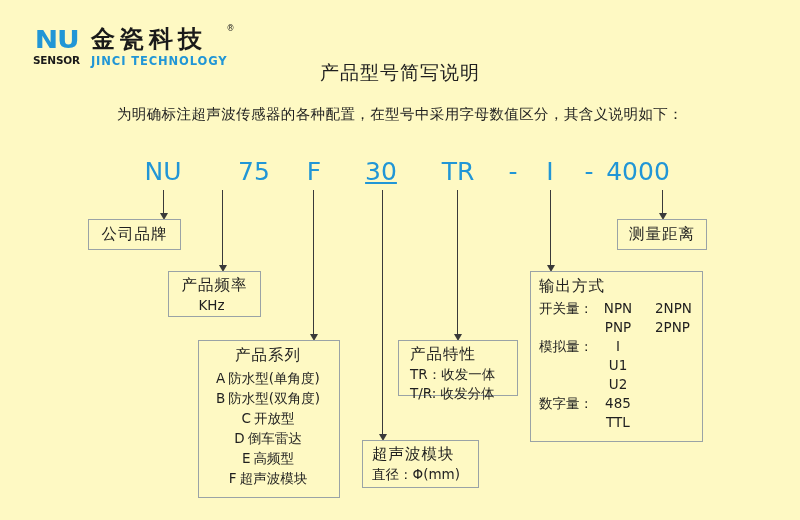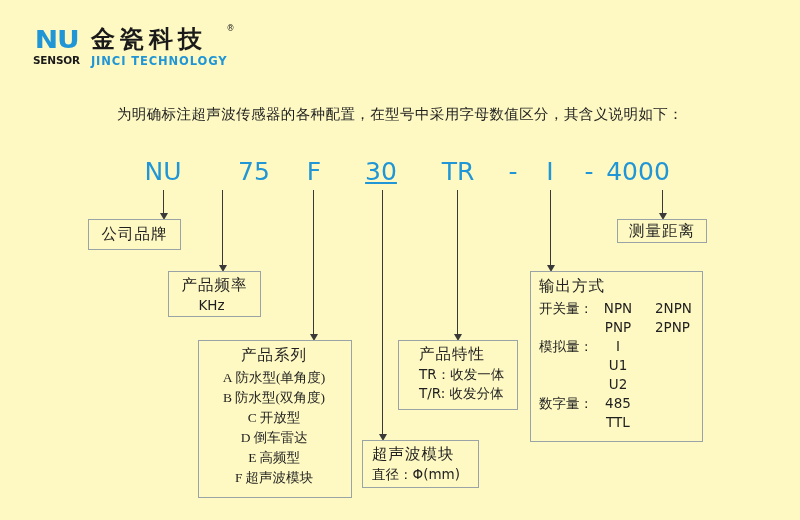--- a/index.html
+++ b/index.html
@@ -168,53 +168,52 @@
 
   
   #box-brand {
     left: 88px; top: 219px; width: 93px; height: 31px;
     display: flex; align-items: center; justify-content: center;
   }
   #box-brand .box-title { letter-spacing: 1px; }
 
   
   #box-distance {
-    left: 617px; top: 219px; width: 90px; height: 24px;
+    left: 617px; top: 219px; width: 90px; height: 31px;
     display: flex; align-items: center; justify-content: center;
   }
   #box-distance .box-title { letter-spacing: 1px; }
 
   
   #box-freq {
     left: 168px; top: 271px; width: 93px; height: 46px;
     padding: 3px 6px 0 6px;
     text-align: center;
   }
   #box-freq .box-title { display:block; letter-spacing: 1px; }
   #box-freq .box-line { display:block; text-align: center; padding-right: 6px; margin-top: 1px;}
 
   
   #box-series {
-    left: 198px; top: 340px; width: 154px; height: 158px;
+    left: 198px; top: 340px; width: 142px; height: 158px;
     padding: 4px 6px 0 4px;
-    font-family: Liberation Serif, serif;
   }
   #box-series .box-title { display: block; text-align: center; letter-spacing: 1px; margin-bottom: 2px; }
   #box-series .series-item {
     font-size: 13.5px;
     white-space: nowrap;
     text-align: center;
     line-height: 20px;
   }
   .series-code { margin-right: 3px; }
 
   
   #box-feature {
-    left: 398px; top: 340px; width: 120px; height: 70px;
-    padding: 3px 0 0 20px;
+    left: 398px; top: 340px; width: 120px; height: 56px;
+    padding: 3px 0 0 11px;
   }
   #box-feature .box-title { display: block; letter-spacing: 1px; }
   #box-feature .box-line { display: block; line-height: 19px; }
 
   
   #box-size {
     left: 362px; top: 440px; width: 117px; height: 48px;
     padding: 3px 0 0 9px;
   }
   #box-size .box-title { display: block; letter-spacing: 1px; }
@@ -256,20 +255,21 @@
     </div>
     <div id="logo-right">
       <div id="logo-cn-wrap">
         <span id="logo-cn">金瓷科技</span>
         <span id="logo-reg">®</span>
       </div>
       <div id="logo-en">JINCI TECHNOLOGY</div>
     </div>
   </div>
 
+  <div id="title">产品型号简写说明</div>
   <div id="subtitle">为明确标注超声波传感器的各种配置，在型号中采用字母数值区分，其含义说明如下：</div>
 
   <div id="model-row">
       <div class="model-token" style="left: 163px;">NU</div>
       <div class="model-token" style="left: 254px;">75</div>
       <div class="model-token" style="left: 314px;">F</div>
       <div class="model-token" style="left: 381px; text-decoration: underline;">30</div>
       <div class="model-token" style="left: 458px;">TR</div>
       <div class="model-dash" style="left: 513px;">-</div>
       <div class="model-token" style="left: 550px;">I</div>

